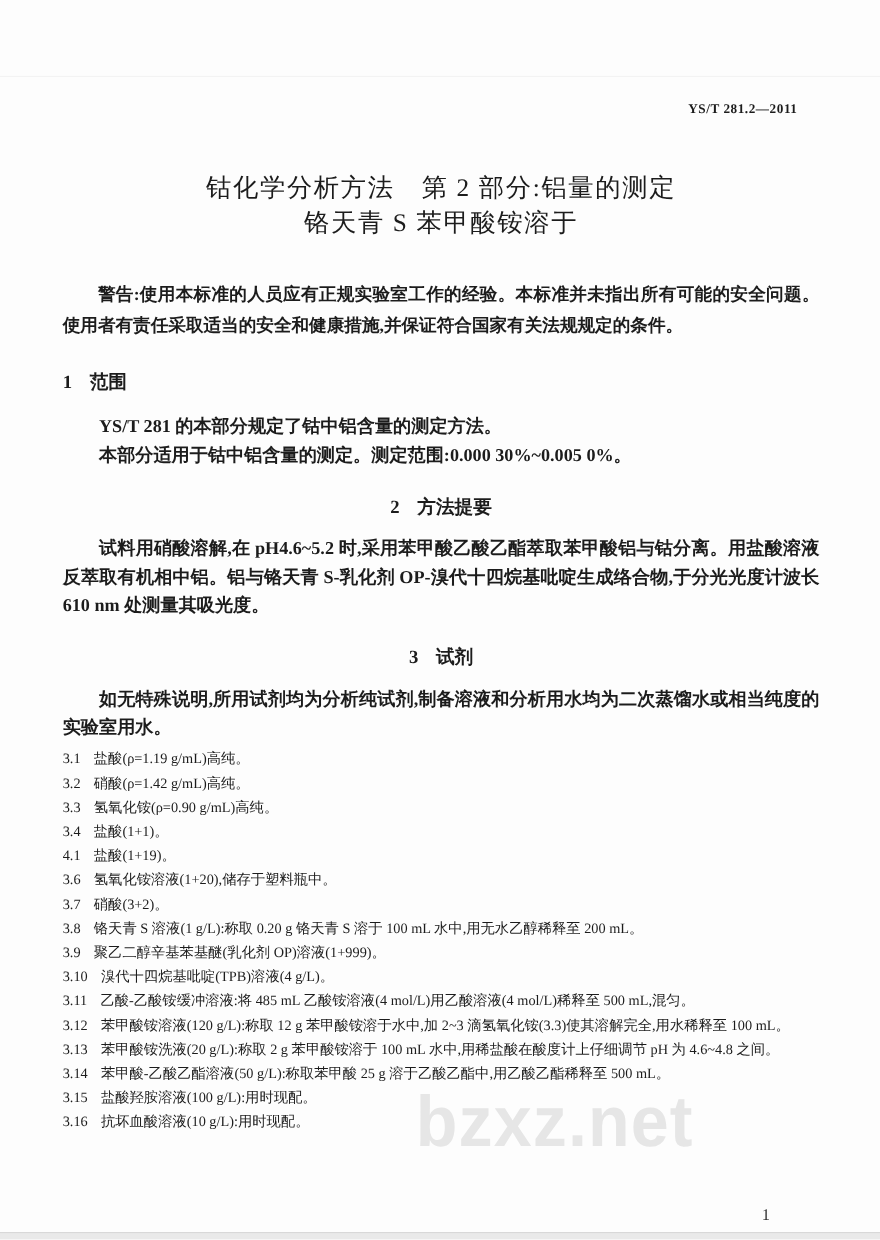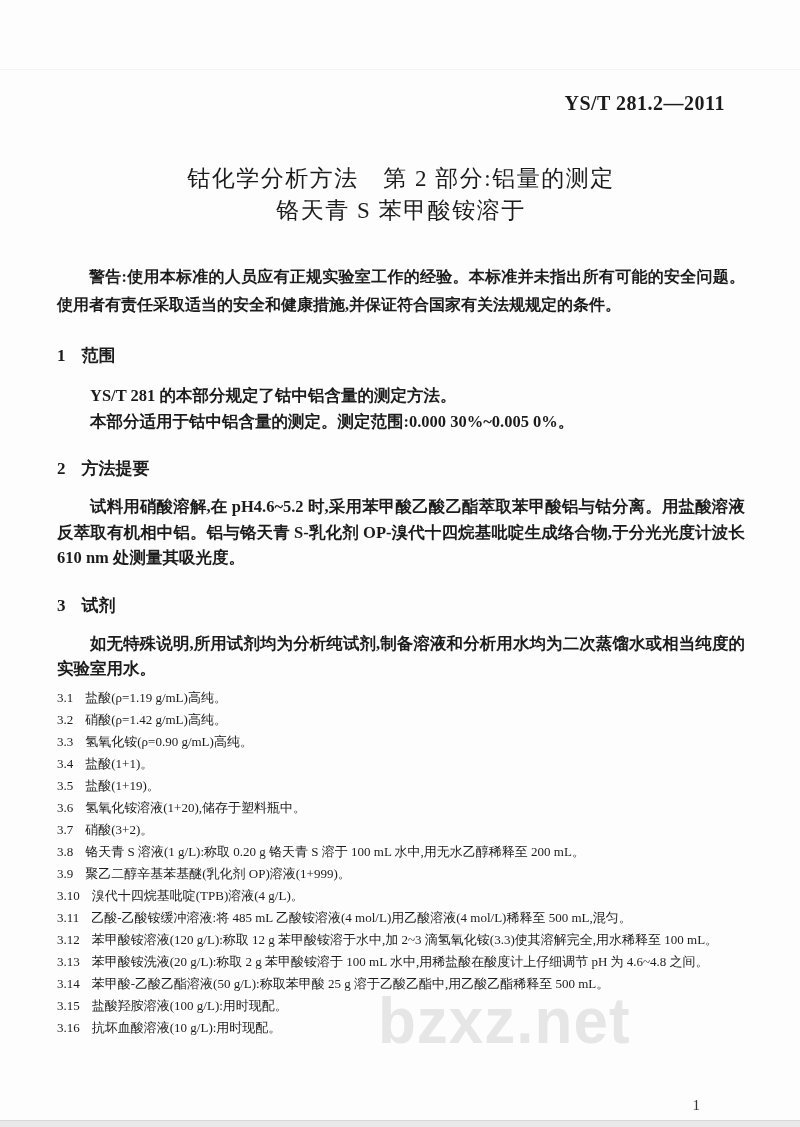--- a/index.html
+++ b/index.html
@@ -13,32 +13,32 @@
   .watermark{
     position:absolute;left:378px;top:985px;z-index:1;
     font-family:"Liberation Sans","DejaVu Sans",sans-serif;
     font-weight:bold;font-size:62px;letter-spacing:1px;
     color:#dadada;opacity:0.65;transform:scaleY(1.05);
     white-space:nowrap;
   }
   .content{position:relative;z-index:2;padding:0 55px 0 57px;}
   .std-code{
     padding-top:92px;padding-right:20px;text-align:right;
-    font-weight:bold;font-size:20px;letter-spacing:0.5px;
+    font-weight:bold;font-size:12px;letter-spacing:0.5px;
   }
   .title{margin-top:48px;text-align:center;font-weight:normal;font-size:23px;line-height:32px;letter-spacing:1.5px;}
   .warning{
     margin:36px 0 0 0;font-weight:bold;font-size:16px;line-height:28px;
     text-align:justify;text-indent:2em;
   }
   h2{margin:26px 0 0 0;font-size:17px;font-weight:bold;line-height:22px;}
   h2 .secnum{margin-right:16px;}
   .paras{margin-top:16px;}
   .para{margin:0;font-size:16.5px;line-height:25.5px;text-indent:2em;text-align:justify;font-weight:bold;}
-  .sec2 h2,.sec3 h2{margin-top:24px;}
+  .sec2 h2,.sec3 h2{margin-top:24px;text-align:center;}
   .sec2 .paras,.sec3 .paras{margin-top:14px;}
   .items{margin-top:5px;}
   .item{margin:0;font-size:13px;line-height:22px;text-align:justify;}
   .item .inum{margin-right:12px;}
   .page-number{position:absolute;right:100px;bottom:13px;z-index:2;font-size:15px;color:#333;}
 </style>
 </head>
 <body>
 
 <div class="page">
@@ -73,21 +73,21 @@
     <section class="sec3">
       <h2><span class="secnum">3</span><span>试剂</span></h2>
       <div class="paras">
           <p class="para">如无特殊说明,所用试剂均为分析纯试剂,制备溶液和分析用水均为二次蒸馏水或相当纯度的实验室用水。</p>
         </div>
       <div class="items">
           <p class="item"><span class="inum">3.1</span><span>盐酸(ρ=1.19 g/mL)高纯。</span></p>
           <p class="item"><span class="inum">3.2</span><span>硝酸(ρ=1.42 g/mL)高纯。</span></p>
           <p class="item"><span class="inum">3.3</span><span>氢氧化铵(ρ=0.90 g/mL)高纯。</span></p>
           <p class="item"><span class="inum">3.4</span><span>盐酸(1+1)。</span></p>
-          <p class="item"><span class="inum">3.5</span><span>盐酸(1+19)。</span></p>
+          <p class="item"><span class="inum">4.1</span><span>盐酸(1+19)。</span></p>
           <p class="item"><span class="inum">3.6</span><span>氢氧化铵溶液(1+20),储存于塑料瓶中。</span></p>
           <p class="item"><span class="inum">3.7</span><span>硝酸(3+2)。</span></p>
           <p class="item"><span class="inum">3.8</span><span>铬天青 S 溶液(1 g/L):称取 0.20 g 铬天青 S 溶于 100 mL 水中,用无水乙醇稀释至 200 mL。</span></p>
           <p class="item"><span class="inum">3.9</span><span>聚乙二醇辛基苯基醚(乳化剂 OP)溶液(1+999)。</span></p>
           <p class="item"><span class="inum">3.10</span><span>溴代十四烷基吡啶(TPB)溶液(4 g/L)。</span></p>
           <p class="item"><span class="inum">3.11</span><span>乙酸-乙酸铵缓冲溶液:将 485 mL 乙酸铵溶液(4 mol/L)用乙酸溶液(4 mol/L)稀释至 500 mL,混匀。</span></p>
           <p class="item"><span class="inum">3.12</span><span>苯甲酸铵溶液(120 g/L):称取 12 g 苯甲酸铵溶于水中,加 2~3 滴氢氧化铵(3.3)使其溶解完全,用水稀释至 100 mL。</span></p>
           <p class="item"><span class="inum">3.13</span><span>苯甲酸铵洗液(20 g/L):称取 2 g 苯甲酸铵溶于 100 mL 水中,用稀盐酸在酸度计上仔细调节 pH 为 4.6~4.8 之间。</span></p>
           <p class="item"><span class="inum">3.14</span><span>苯甲酸-乙酸乙酯溶液(50 g/L):称取苯甲酸 25 g 溶于乙酸乙酯中,用乙酸乙酯稀释至 500 mL。</span></p>
           <p class="item"><span class="inum">3.15</span><span>盐酸羟胺溶液(100 g/L):用时现配。</span></p>

